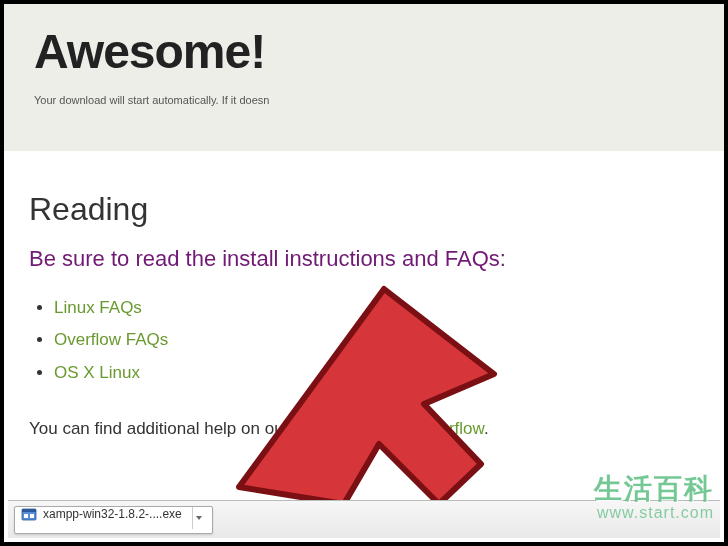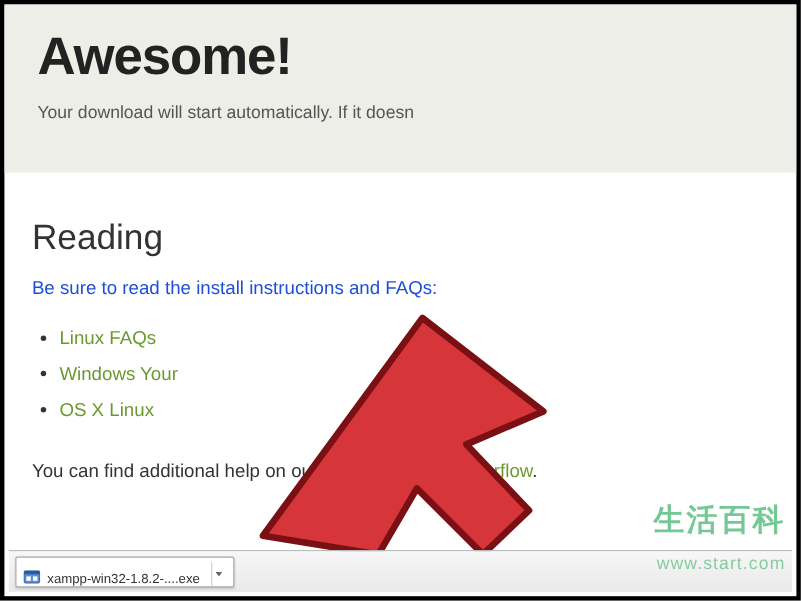--- a/index.html
+++ b/index.html
@@ -18,38 +18,38 @@
       text-align: left;
     }
     .hero-title {
       font-size: 48px;
       font-weight: bold;
       color: #222;
       letter-spacing: -1px;
       margin-bottom: 15px;
     }
     .hero-sub {
-      font-size: 16px;
+      font-size: 11px;
       color: #555;
       white-space: nowrap;
       overflow: hidden;
     }
     .content {
       padding: 40px 25px 20px 25px;
       color: #222;
     }
     .section-heading {
       font-size: 32px;
       font-weight: normal;
       color: #333;
       margin-bottom: 18px;
     }
     .lead {
-      font-size: 17px;
-      color: #1d4ed8;
+      font-size: 22px;
+      color: #701a75;
       margin-bottom: 20px;
     }
     .faq-list {
       list-style: disc;
       margin-left: 25px;
       margin-bottom: 30px;
     }
     .faq-list li {
       font-size: 17px;
       color: #333;
@@ -71,21 +71,21 @@
       bottom: 4px;
       height: 38px;
       background: linear-gradient(#f7f7f7, #e9e9e9);
       border-top: 1px solid #bbb;
       display: flex;
       align-items: center;
       padding: 4px 6px;
     }
     .download-item {
       display: flex;
-      align-items: flex-end;
+      align-items: flex-start;
       background: #fff;
       border: 1px solid #aaa;
       border-radius: 2px;
       height: 28px;
       padding: 0 6px 0 6px;
       gap: 6px;
       box-shadow: 0 1px 2px rgba(0,0,0,0.15);
     }
     .exe-icon {
       width: 16px;
@@ -109,21 +109,21 @@
       position: absolute;
       left: 225px;
       top: 275px;
       width: 290px;
       height: 230px;
       pointer-events: none;
     }
     .watermark-cn {
       position: absolute;
       right: 10px;
-      bottom: 50px;
+      bottom: 34px;
       font-size: 28px;
       font-weight: bold;
       color: rgba(0,155,60,0.55);
       letter-spacing: 2px;
       text-shadow: 1px 1px 0 #fff;
       margin-left: 16px;
     }
     .watermark-url {
       position: absolute;
       right: 10px;
@@ -139,21 +139,21 @@
 <div class="hero">
   <div class="hero-title">Awesome!</div>
   <div class="hero-sub">Your download will start automatically. If it doesn</div>
 </div>
 
 <div class="content">
   <h2 class="section-heading">Reading</h2>
   <p class="lead">Be sure to read the install instructions and FAQs:</p>
   <ul class="faq-list">
     <li><a href="#">Linux FAQs</a></li>
-    <li><a href="#">Windows Your</a></li>
+    <li><a href="#">Overflow FAQs</a></li>
     <li><a href="#">OS X Linux</a></li>
   </ul>
   <p class="help-line">
     <span>You can find additional help on our </span><span style="visibility:hidden">forums or Stack</span><a href="#" class="inline-link"> Overflow</a><span>.</span>
   </p>
 </div>
 
 <svg class="arrow-overlay" viewBox="0 0 290 230">
   <path d="M 10 208 L 155 10 L 265 95 L 195 125 L 252 185 L 210 225 L 150 165 L 115 225 Z" fill="#d6353a" stroke="#7a1014" stroke-width="6" stroke-linejoin="round"></path>
 </svg>

